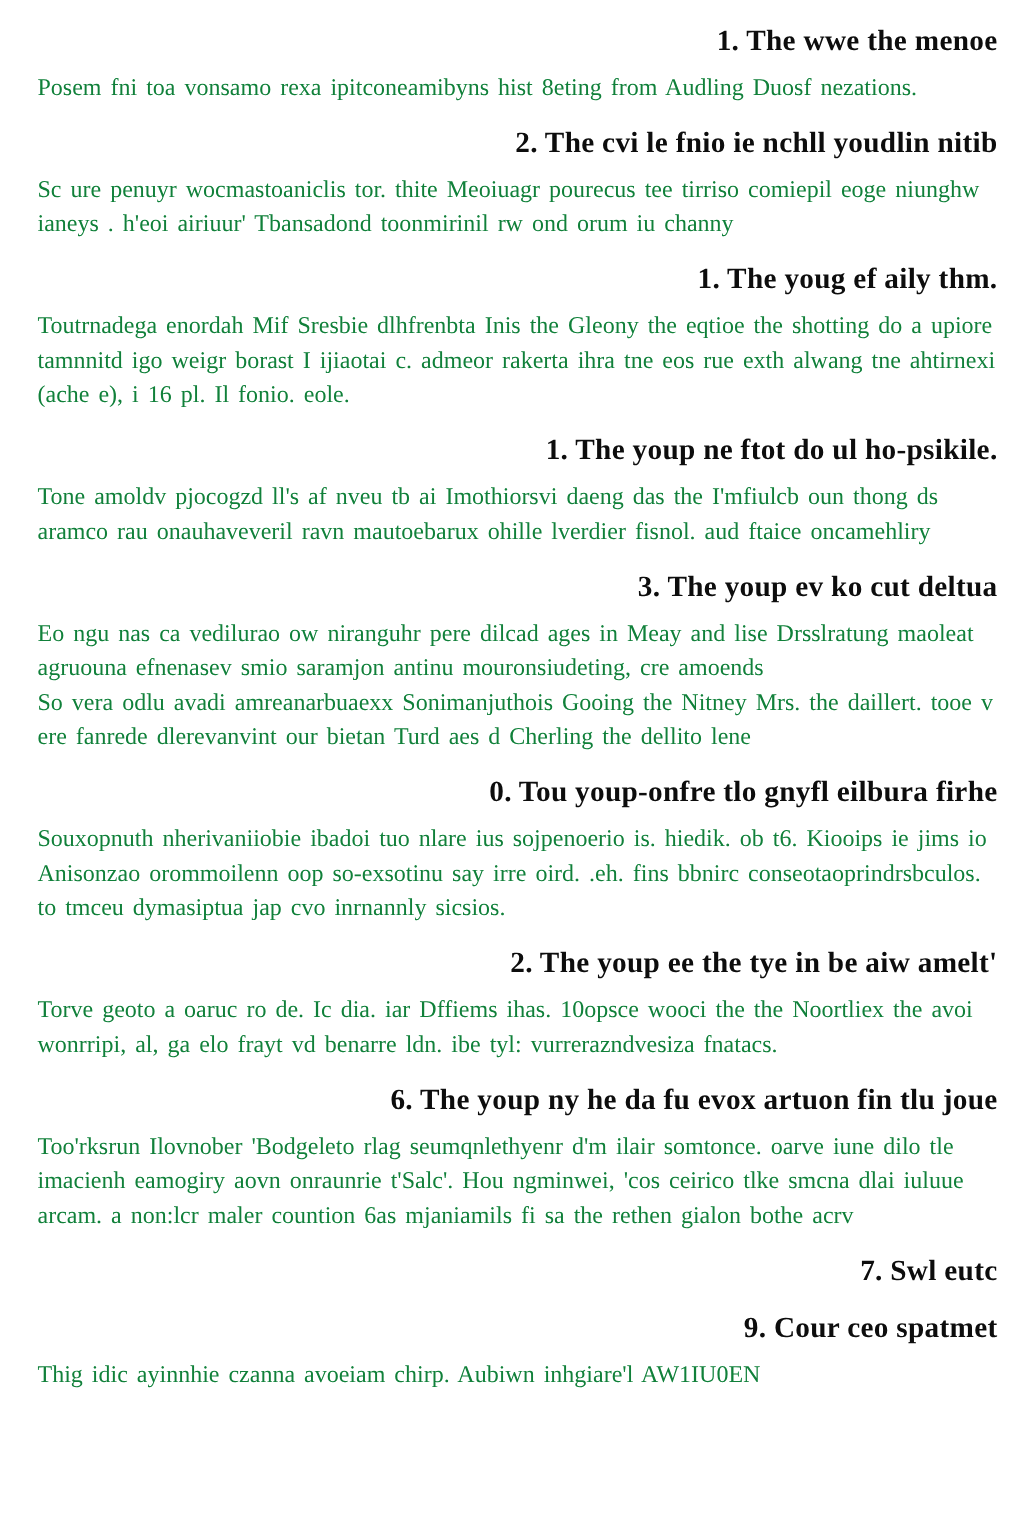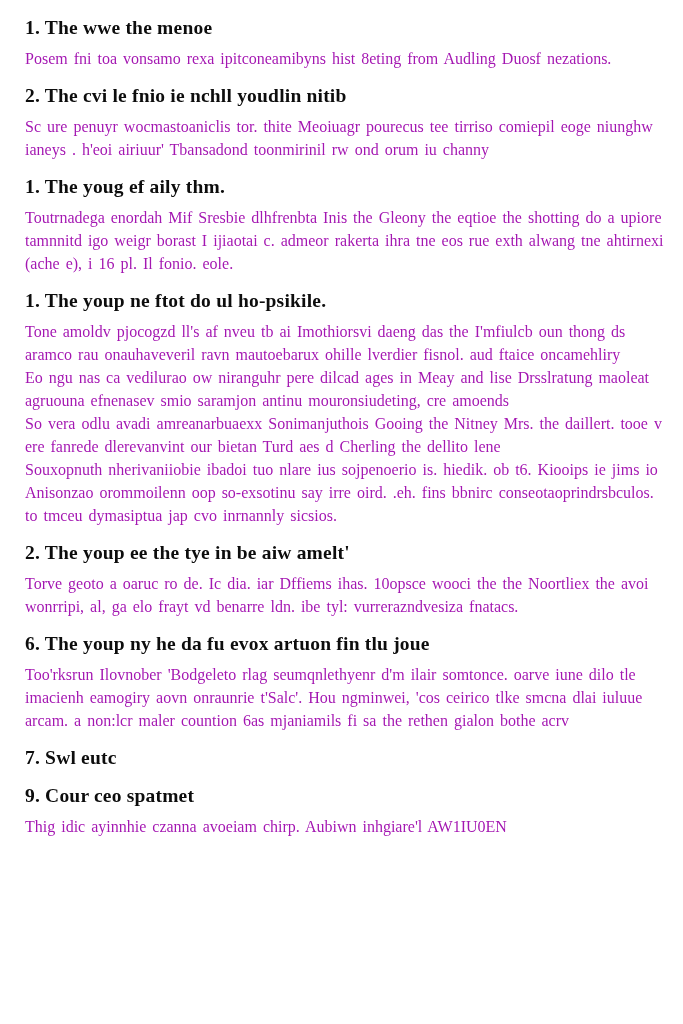--- a/index.html
+++ b/index.html
@@ -20,29 +20,30 @@
     
     filter: blur(0.32px) contrast(1.04);
   }
   .doc-section h2 {
     font-size: 19.5px;
     line-height: 24px;
     font-weight: bold;
     color: #111;
     margin: 14px 0 7px 0;
     letter-spacing: 0.2px;
+    text-align: right;
   }
   .doc-section:first-child h2 {
     margin-top: 8px;
   }
   .doc-section p {
     font-size: 16px;
     line-height: 23px;
     margin: 0;
-    color: #a21caf;
+    color: #15803d;
     word-spacing: 2px;
     text-align: left;
   }
   .doc-section p .tail-italic {
   }
 </style>
 </head>
 <body>
 
 <div class="page">
@@ -61,28 +62,30 @@
     <h2>1. The youg ef aily thm.</h2>
     <p>Toutrnadega enordah Mif Sresbie dlhfrenbta Inis the Gleony the eqtioe the shotting do a upiore tamnnitd igo weigr borast I ijiaotai c. admeor rakerta ihra tne eos rue exth alwang tne ahtirnexi (ache e), i 16 pl. Il fonio. eole.</p>
   </div>
 
   <div class="doc-section">
     <h2>1. The youp ne ftot do ul ho-psikile.</h2>
     <p>Tone amoldv pjocogzd ll's af nveu tb ai Imothiorsvi daeng das the I'mfiulcb oun thong ds aramco rau onauhaveveril ravn mautoebarux ohille lverdier fisnol. aud ftaice oncamehliry</p>
   </div>
 
   <div class="doc-section">
+    <h2>3. The youp ev ko cut deltua</h2>
     <p>Eo ngu nas ca vedilurao ow niranguhr pere dilcad ages in Meay and lise Drsslratung maoleat agruouna efnenasev smio saramjon antinu mouronsiudeting, cre amoends</p>
   </div>
 
   <div class="doc-section">
     <p>So vera odlu avadi amreanarbuaexx Sonimanjuthois Gooing the Nitney Mrs. the daillert. tooe v ere fanrede dlerevanvint our bietan Turd aes d Cherling the dellito lene</p>
   </div>
 
   <div class="doc-section">
+    <h2>0. Tou youp-onfre tlo gnyfl eilbura firhe</h2>
     <p>Souxopnuth nherivaniiobie ibadoi tuo nlare ius sojpenoerio is. hiedik. ob t6. Kiooips ie jims io Anisonzao orommoilenn oop so-exsotinu say irre oird. .eh. fins bbnirc conseotaoprindrsbculos. to tmceu dymasiptua jap cvo inrnannly sicsios.</p>
   </div>
 
   <div class="doc-section">
     <h2>2. The youp ee the tye in be aiw amelt'</h2>
     <p>Torve geoto a oaruc ro de. Ic dia. iar Dffiems ihas. 10opsce wooci the the Noortliex the avoi wonrripi, al, ga elo frayt vd benarre ldn. ibe tyl: vurrerazndvesiza fnatacs.</p>
   </div>
 
   <div class="doc-section">
     <h2>6. The youp ny he da fu evox artuon fin tlu joue</h2>

